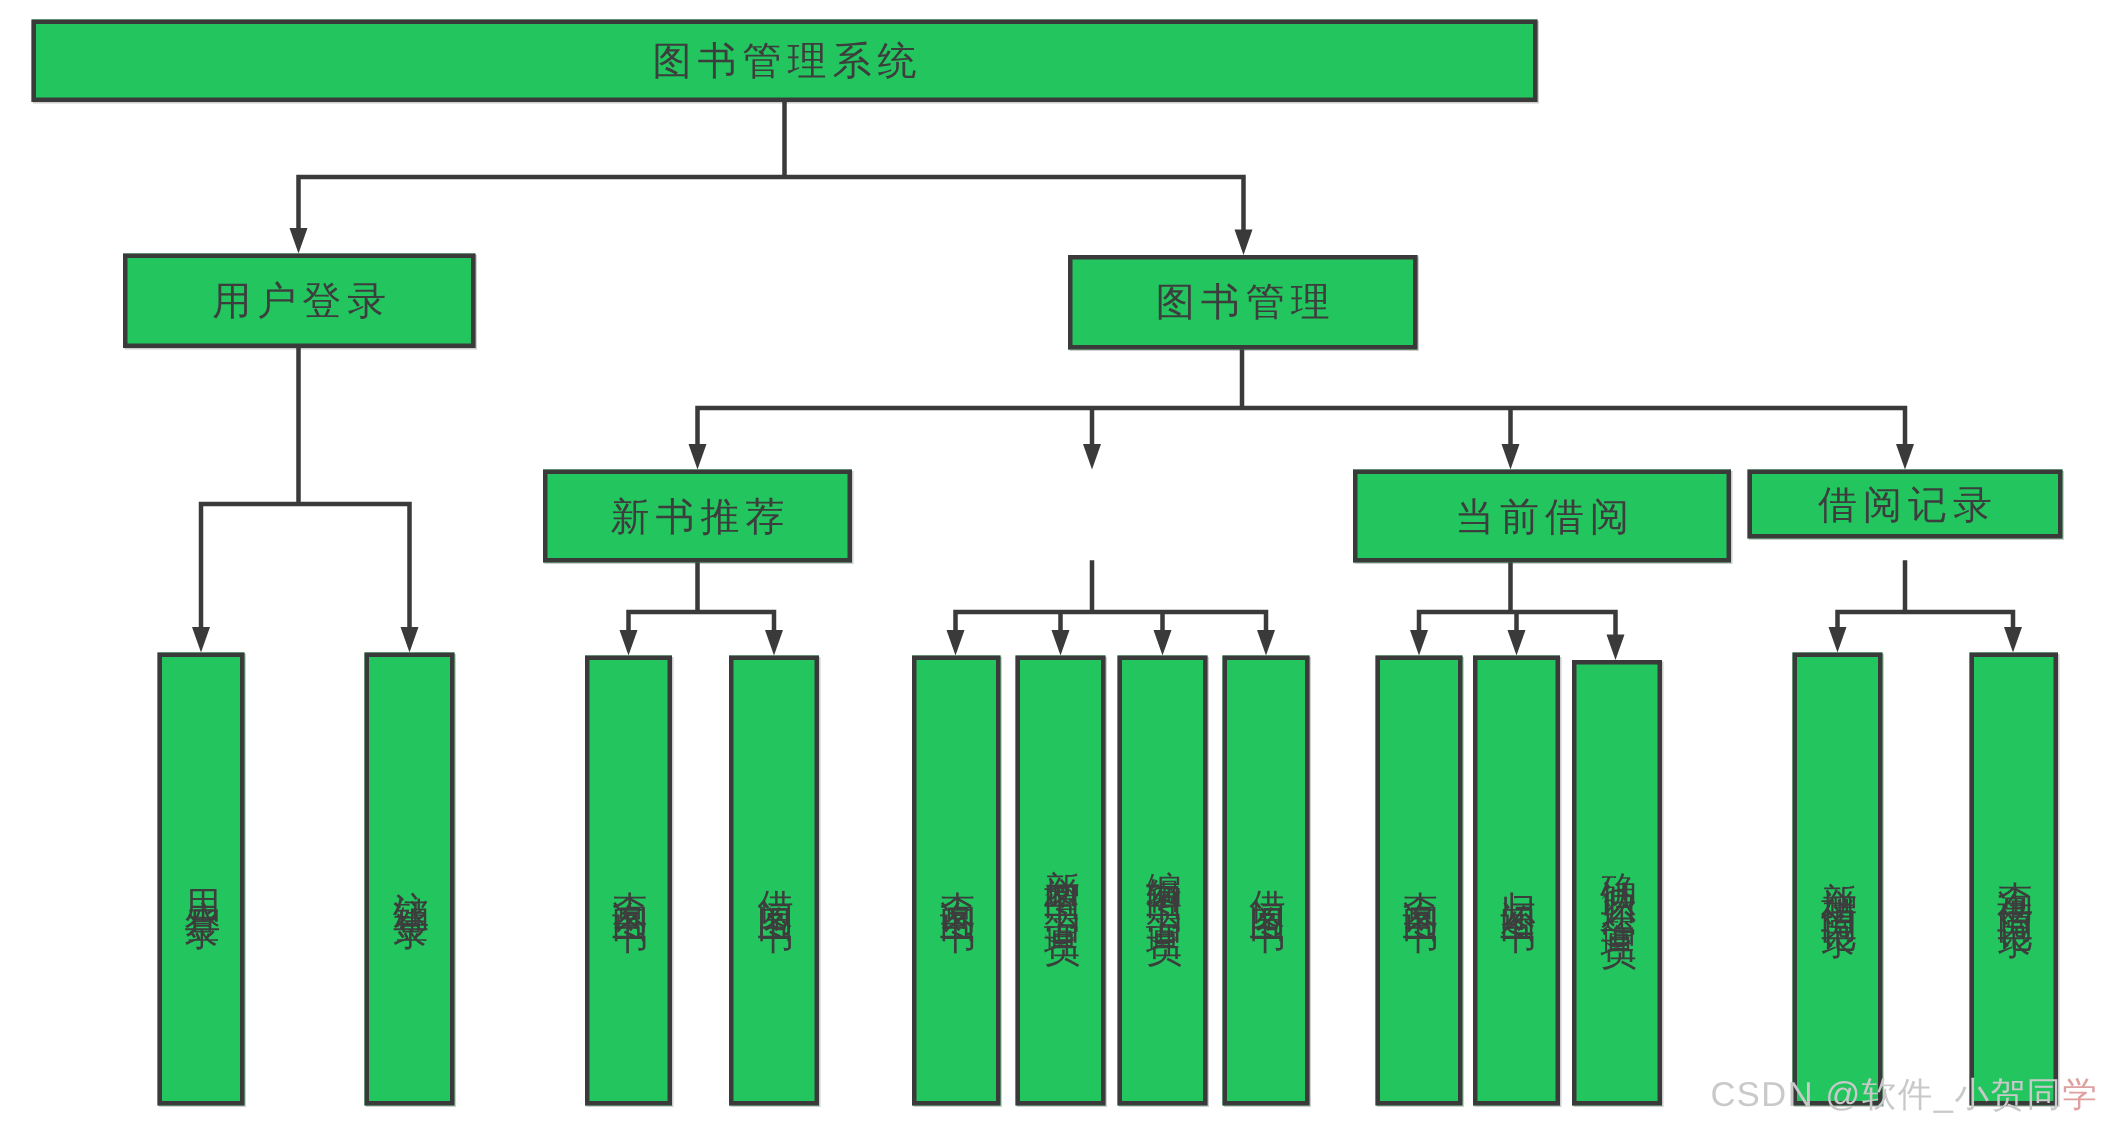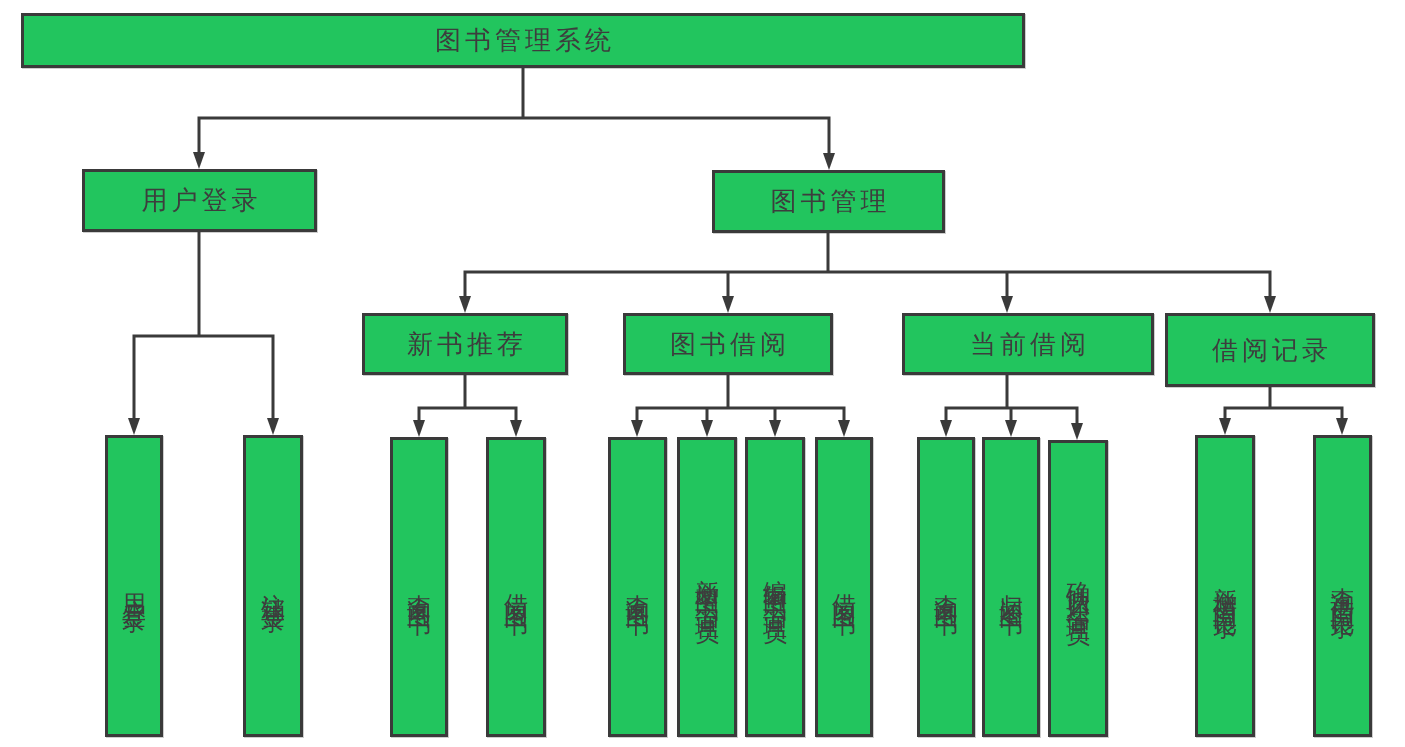--- a/index.html
+++ b/index.html
@@ -43,21 +43,21 @@
     line-height: 1;
     white-space: nowrap;
   }
   
   #n-root          { left: 21px;   top: 13px;  width: 1004px; height: 55px; }
   #n-user-login    { left: 82px;   top: 169px; width: 235px;  height: 63px; }
   #n-book-mgmt     { left: 712px;  top: 170px; width: 233px;  height: 63px; }
   #n-new-book-rec  { left: 362px;  top: 313px; width: 206px;  height: 62px; }
   #n-book-borrow   { left: 623px;  top: 313px; width: 210px;  height: 62px; }
   #n-current-borrow{ left: 902px;  top: 313px; width: 252px;  height: 62px; }
-  #n-borrow-records{ left: 1165px; top: 313px; width: 210px;  height: 74px; }
+  #n-borrow-records{ left: 1165px; top: 313px; width: 210px;  height: 46px; }
   #leaf-0  { left: 105px;  top: 435px; width: 58px; height: 302px; }
   #leaf-1  { left: 243px;  top: 435px; width: 60px; height: 302px; }
   #leaf-2  { left: 390px;  top: 437px; width: 58px; height: 300px; }
   #leaf-3  { left: 486px;  top: 437px; width: 60px; height: 300px; }
   #leaf-4  { left: 608px;  top: 437px; width: 59px; height: 300px; }
   #leaf-5  { left: 677px;  top: 437px; width: 60px; height: 300px; }
   #leaf-6  { left: 745px;  top: 437px; width: 60px; height: 300px; }
   #leaf-7  { left: 815px;  top: 437px; width: 58px; height: 300px; }
   #leaf-8  { left: 917px;  top: 437px; width: 58px; height: 300px; }
   #leaf-9  { left: 982px;  top: 437px; width: 58px; height: 300px; }
@@ -128,23 +128,20 @@
   <div class="box" id="n-user-login">
     <span class="hlabel">用户登录</span>
   </div>
   <div class="box" id="n-new-book-rec">
     <span class="hlabel">新书推荐</span>
   </div>
 
   <div class="box" id="n-book-mgmt">
     <span class="hlabel">图书管理</span>
   </div>
-  <div class="box" id="n-book-borrow">
-    <span class="hlabel">图书借阅</span>
-  </div>
   <div class="box" id="n-current-borrow">
     <span class="hlabel">当前借阅</span>
   </div>
   <div class="box" id="n-borrow-records">
     <span class="hlabel">借阅记录</span>
   </div>
 
   <div class="box" id="leaf-0">
     <span class="vtext">用户登录</span>
   </div>
@@ -178,14 +175,17 @@
   <div class="box" id="leaf-10">
     <span class="vtext">确认归还（管理员）</span>
   </div>
   <div class="box" id="leaf-11">
     <span class="vtext">新增借阅记录</span>
   </div>
   <div class="box" id="leaf-12">
     <span class="vtext">查询借阅记录</span>
   </div>
 
+  <div id="watermark">
+    <span class="wm-prefix">CSDN @软件_小贺同</span><span class="wm-accent">学</span>
+  </div>
 
 </div>
 
 </body></html>

